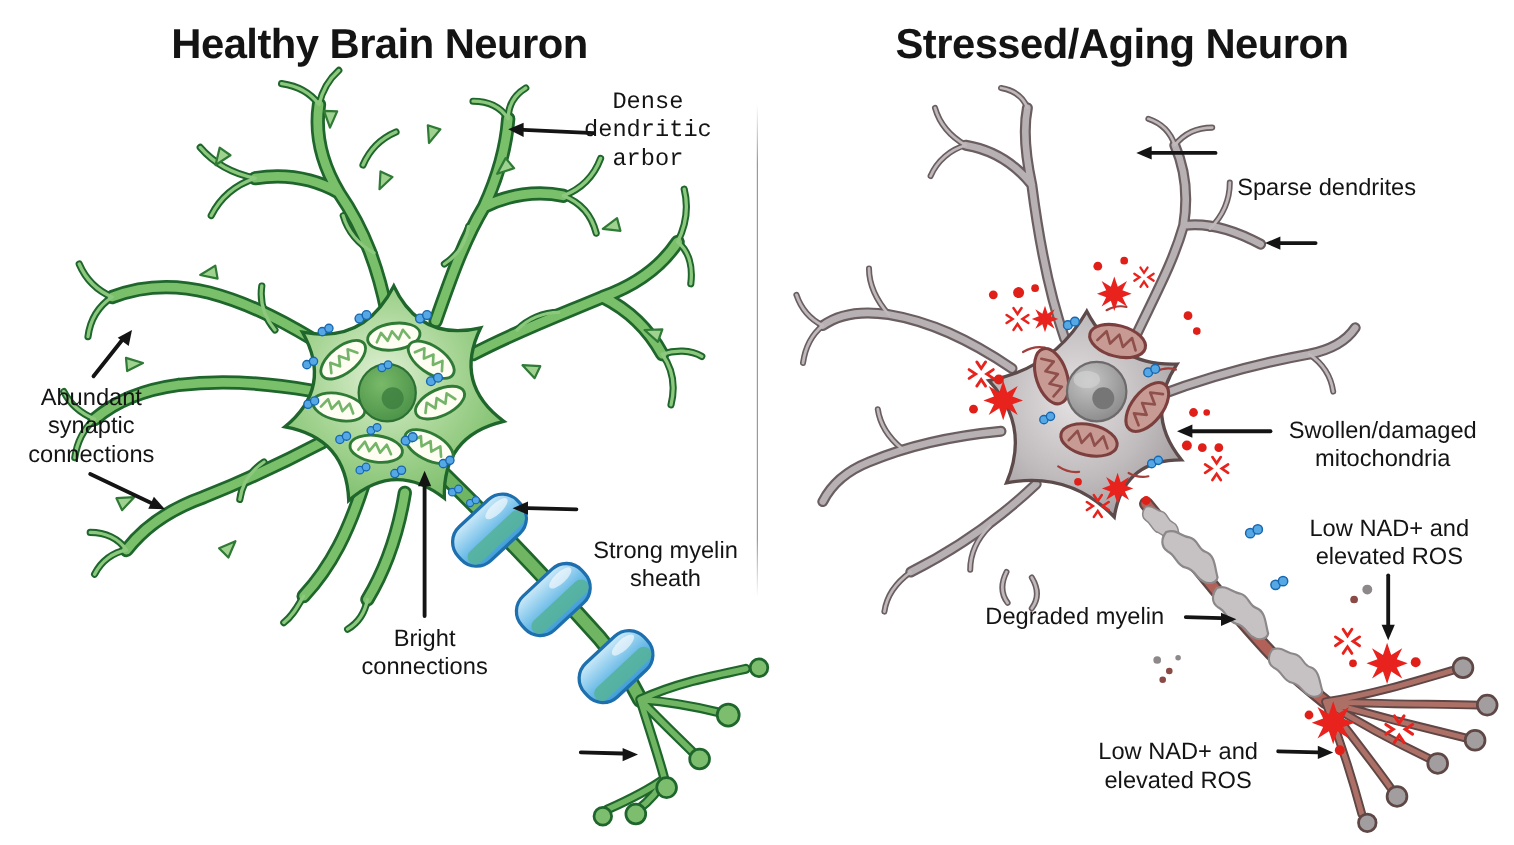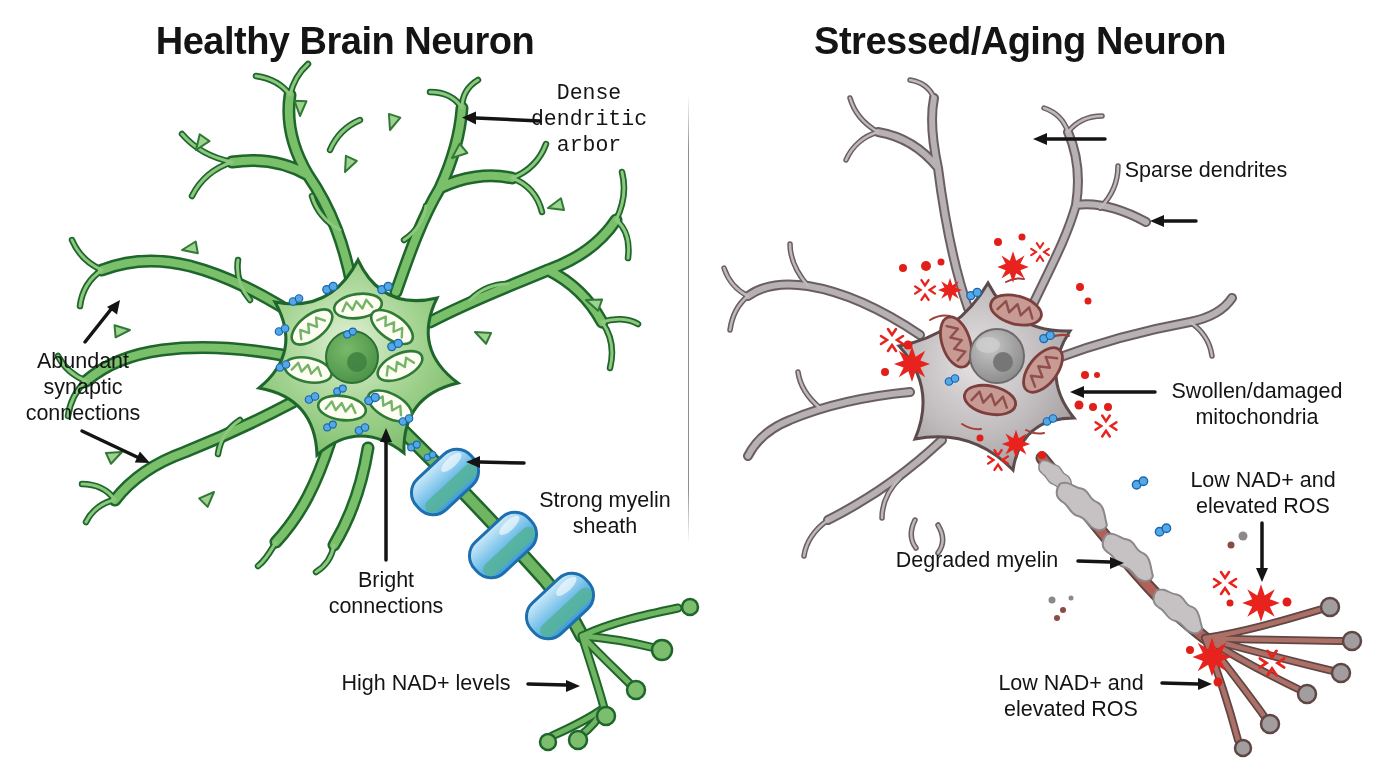--- a/index.html
+++ b/index.html
@@ -355,21 +355,20 @@
   <div class="lbl" style="left:505px;top:81px;width:168px;font-family:Liberation Mono, monospace;">Dense
 dendritic
 arbor</div>
   <div class="lbl" style="left:0px;top:349px;width:166px;">Abundant
 synaptic
 connections</div>
   <div class="lbl" style="left:515px;top:451px;width:180px;margin-top:37px;">Strong myelin
 sheath</div>
   <div class="lbl" style="left:300px;top:568px;width:172px;">Bright
 connections</div>
-  <div class="lbl" style="left:328px;top:671px;width:196px;">High NAD+ levels</div>
 
   <div class="lbl" style="left:1110px;top:126px;width:192px;margin-top:32px;">Sparse dendrites</div>
   <div class="lbl" style="left:1157px;top:379px;width:200px;">Swollen/damaged
 mitochondria</div>
   <div class="lbl" style="left:1168px;top:468px;width:190px;">Low NAD+ and
 elevated ROS</div>
   <div class="lbl" style="left:884px;top:548px;width:186px;">Degraded myelin</div>
   <div class="lbl" style="left:985px;top:671px;width:172px;">Low NAD+ and
 elevated ROS</div>
 

